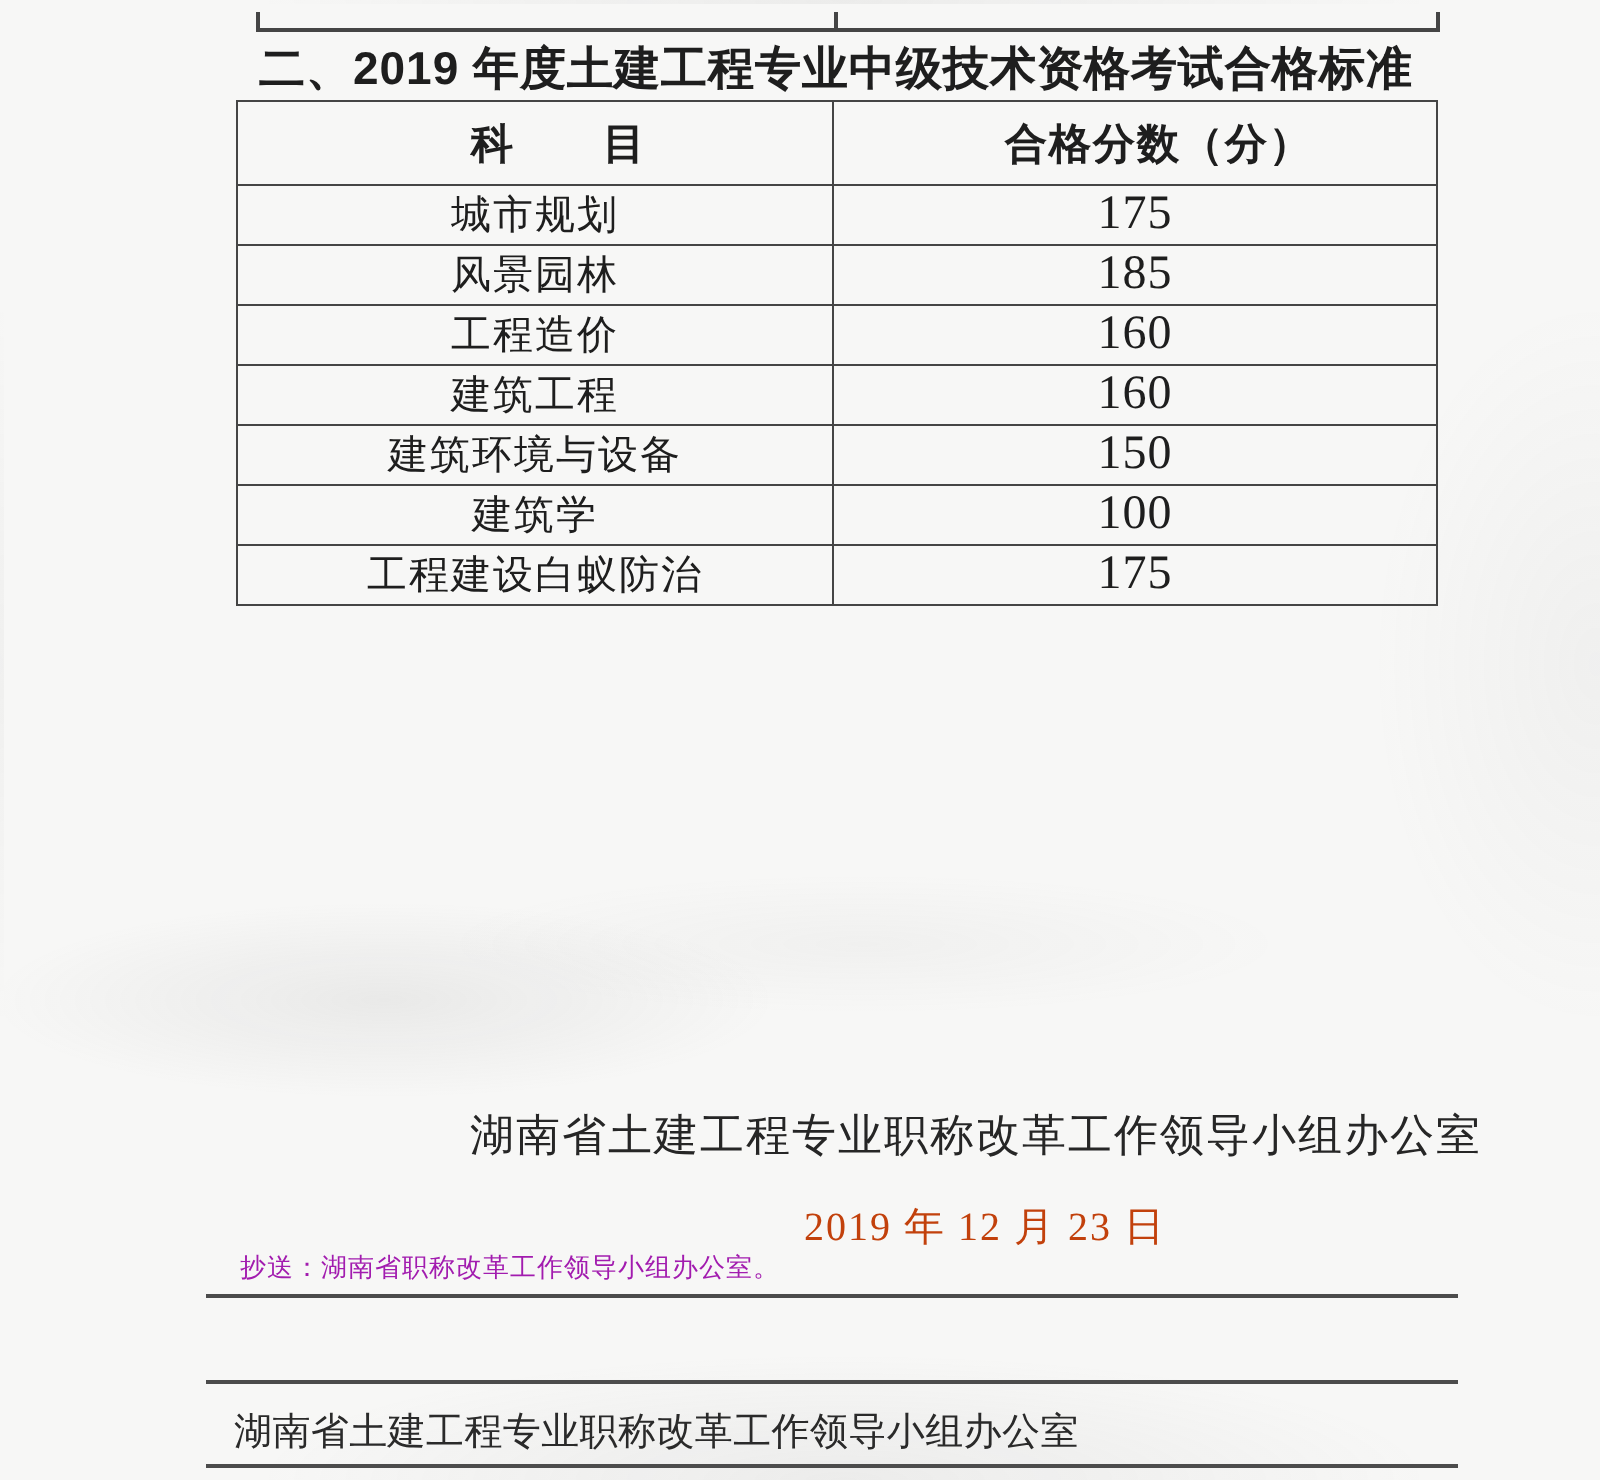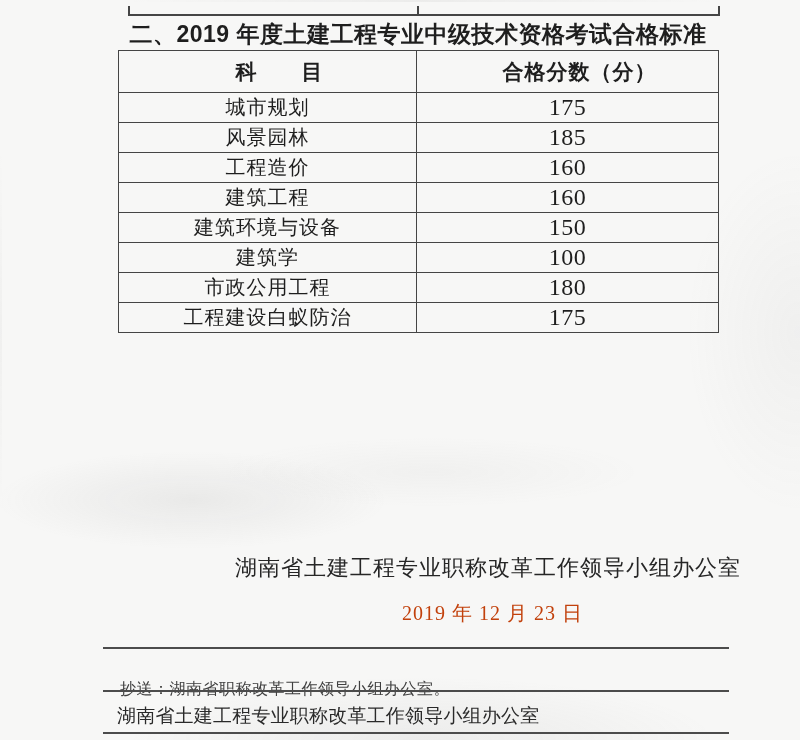--- a/index.html
+++ b/index.html
@@ -80,25 +80,25 @@
     white-space: nowrap;
     color: #c2410c;
   }
 
   
   .rule { left: 97px; width: 626px; height: 2px; background: #4c4c4c; }
   .rule-1 { top: 641px; }
   .rule-2 { top: 684px; }
   .rule-3 { top: 726px; }
   .cc-line {
-    left: 114px; top: 673px;
-    font-size: 16px;
+    left: 114px; top: 619px;
+    font-size: 13px;
     letter-spacing: 0.5px;
     white-space: nowrap;
-    color: #404040;
+    color: #a21caf;
   }
   .issue-line {
     left: 109px; top: 695px;
     width: 600px;
     display: flex;
     align-items: baseline;
     font-size: 19px;
     letter-spacing: 0.2px;
     white-space: nowrap;
     color: #2a2a2a;
@@ -145,24 +145,20 @@
     </tr>
     <tr>
       <td>建筑环境与设备</td>
       <td class="num">150</td>
     </tr>
     <tr>
       <td>建筑学</td>
       <td class="num">100</td>
     </tr>
     <tr>
-      <td>市政公用工程</td>
-      <td class="num">180</td>
-    </tr>
-    <tr>
       <td>工程建设白蚁防治</td>
       <td class="num">175</td>
     </tr>
   </tbody>
 </table>
 
 <div class="abs sig-org">湖南省土建工程专业职称改革工作领导小组办公室</div>
 <div class="abs sig-date">2019 年 12 月 23 日</div>
 
 <div class="abs rule rule-1"></div>

